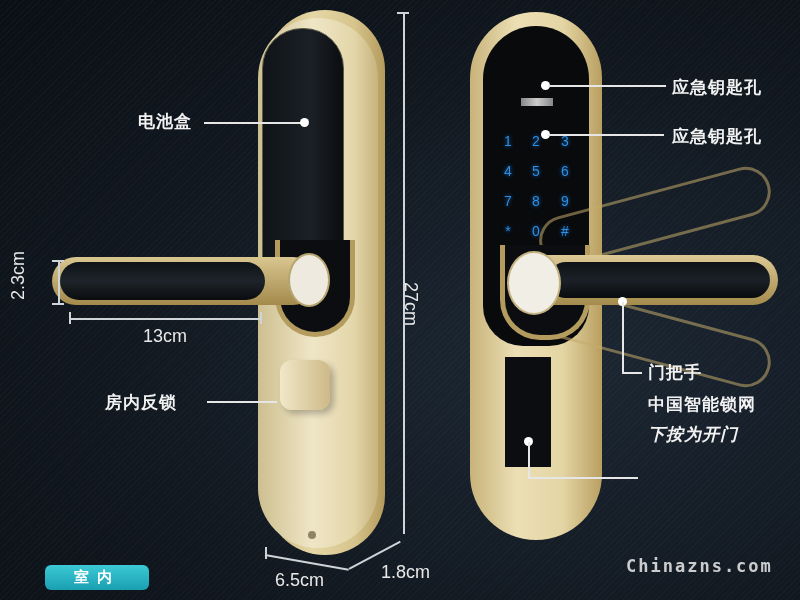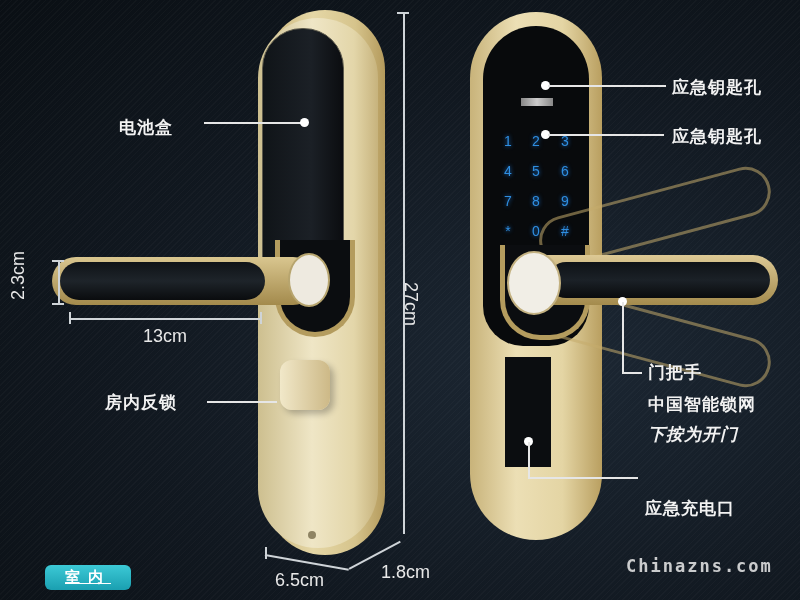--- a/index.html
+++ b/index.html
@@ -61,21 +61,21 @@
   <div class="abs in-back"></div>
   <div class="abs in-plate"></div>
   <div class="abs in-battery"></div>
   <div class="abs in-rose"></div>
   <div class="abs in-handle"></div>
   <div class="abs in-handle-inner"></div>
   <div class="abs in-knob-boss"></div>
   <div class="abs in-thumbturn"></div>
   <div class="abs in-screw"></div>
 
-  <div class="label" style="left:119px;top:110px;margin-top:6px;">电池盒</div>
+  <div class="label" style="left:138px;top:110px;">电池盒</div>
   <div class="leader" style="left:204px;top:122px;width:100px;height:1.5px;"></div>
   <div class="dot" style="left:300px;top:118px;"></div>
 
   <div class="label" style="left:105px;top:391px;">房内反锁</div>
   <div class="leader" style="left:207px;top:401px;width:70px;height:1.5px;"></div>
 
   <div class="line" style="left:58px;top:260px;width:1.5px;height:44px;"></div>
   <div class="line" style="left:52px;top:260px;width:12px;height:1.5px;"></div>
   <div class="line" style="left:52px;top:303px;width:12px;height:1.5px;"></div>
   <div class="dim" style="left:8px;top:300px;transform:rotate(-90deg);transform-origin:left top;">2.3cm</div>
@@ -88,21 +88,21 @@
   <div class="line" style="left:403px;top:12px;width:1.5px;height:522px;"></div>
   <div class="line" style="left:397px;top:12px;width:12px;height:1.5px;"></div>
   <div class="dim" style="left:421px;top:282px;transform:rotate(90deg);transform-origin:left top;">27cm</div>
 
   <div class="line" style="left:265px;top:554px;width:85px;height:1.5px;transform:rotate(10deg);transform-origin:left center;"></div>
   <div class="line" style="left:265px;top:547px;width:1.5px;height:12px;"></div>
   <div class="line" style="left:349px;top:568px;width:58px;height:1.5px;transform:rotate(-28deg);transform-origin:left center;"></div>
   <div class="dim" style="left:275px;top:570px;">6.5cm</div>
   <div class="dim" style="left:381px;top:562px;">1.8cm</div>
 
-  <div class="badge" style="left:45px;top:565px;width:86px;text-decoration:underline;">室内</div>
+  <div class="badge" style="left:45px;top:565px;width:104px;">室内</div>
 
   <div class="abs out-body"></div>
   <div class="abs out-panel"></div>
   <div class="abs fp-sensor"></div>
 
   <div class="abs" style="left:498px;top:133px;width:80px;height:115px;">
     <span class="key" style="left:0;top:0;">1</span>
     <span class="key" style="left:28px;top:0;">2</span>
     <span class="key" style="left:57px;top:0;">3</span>
     <span class="key" style="left:0;top:30px;">4</span>
@@ -137,17 +137,16 @@
   <div class="dot" style="left:618px;top:297px;"></div>
   <div class="leader" style="left:622px;top:302px;width:1.5px;height:70px;"></div>
   <div class="leader" style="left:622px;top:372px;width:20px;height:1.5px;"></div>
   <div class="label" style="left:648px;top:361px;">门把手</div>
   <div class="label" style="left:648px;top:393px;">中国智能锁网</div>
   <div class="label" style="left:648px;top:423px;font-style:italic;">下按为开门</div>
 
   <div class="dot" style="left:524px;top:437px;"></div>
   <div class="leader" style="left:528px;top:442px;width:1.5px;height:36px;"></div>
   <div class="leader" style="left:528px;top:477px;width:110px;height:1.5px;"></div>
-  <div class="label" style="left:645px;top:497px;">应急充电口</div>
 
 
   <div class="wm-en">Chinazns.com</div>
 </div>
 
 </body></html>

